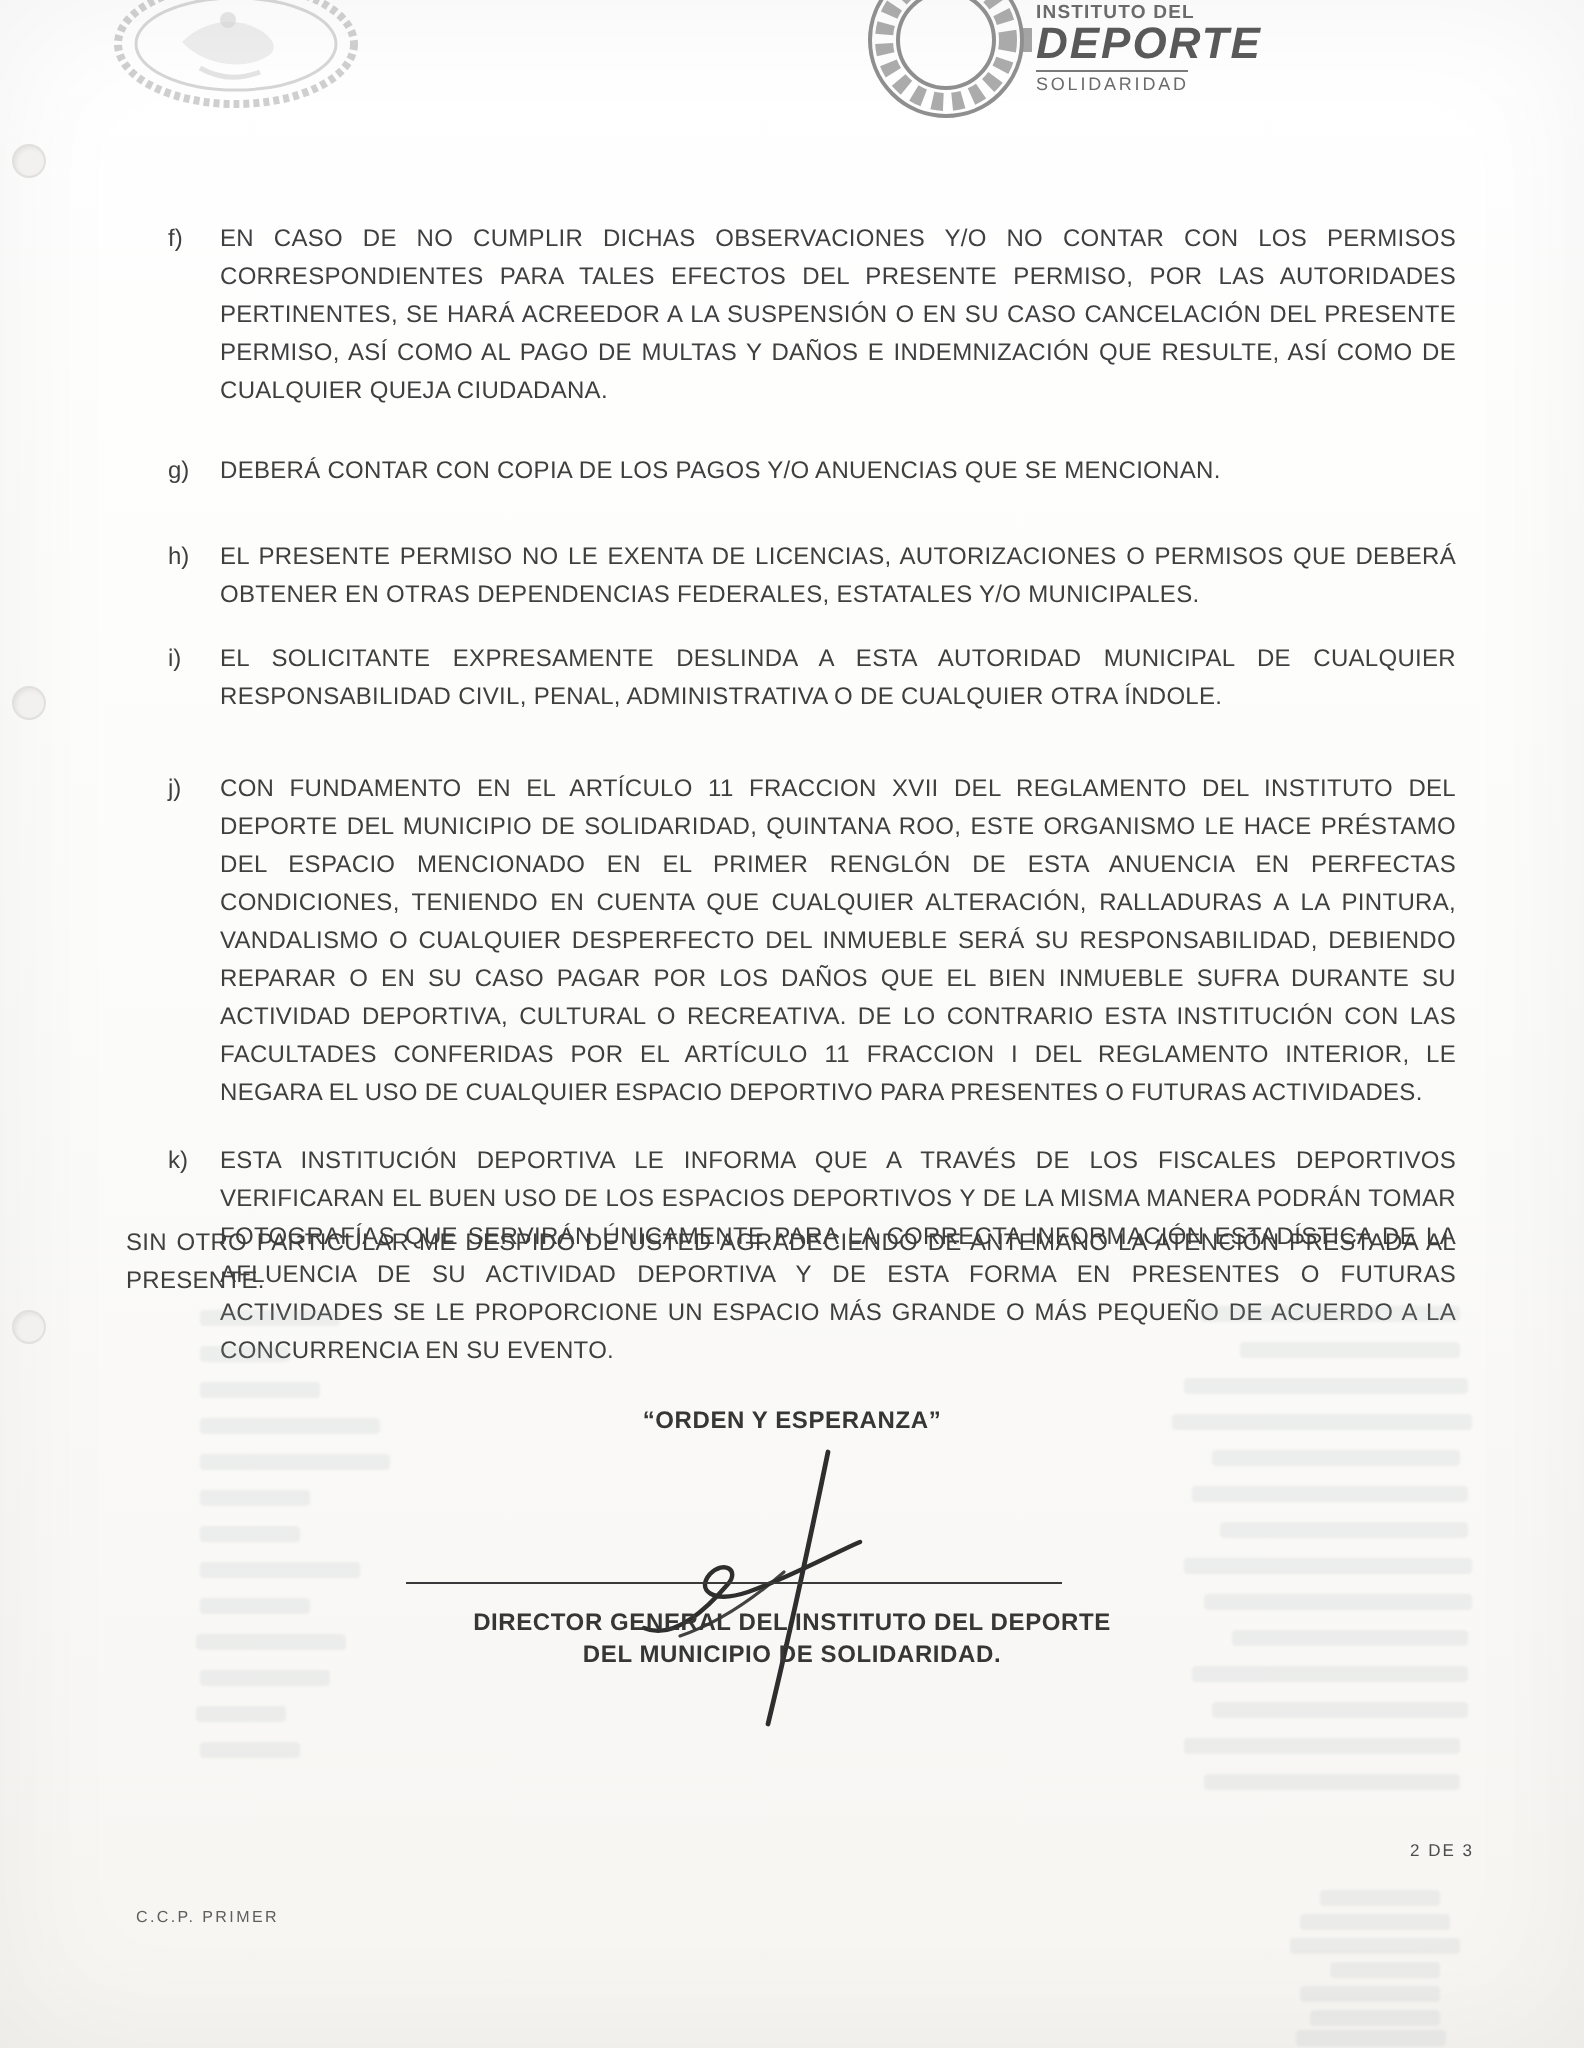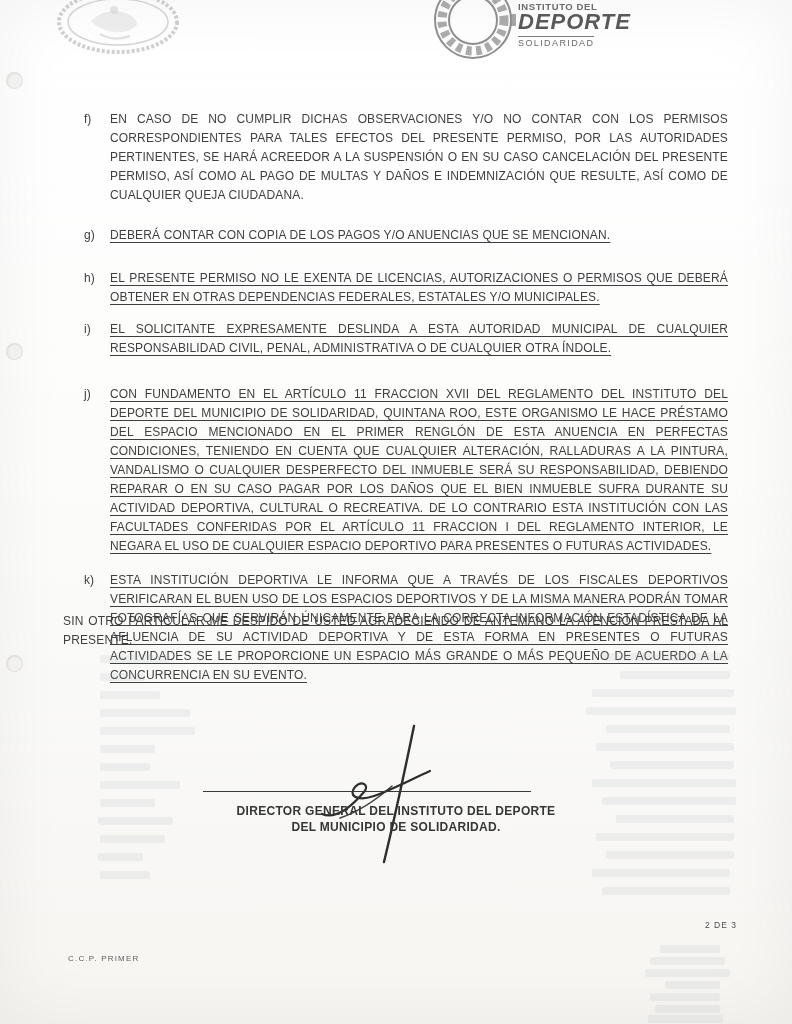--- a/index.html
+++ b/index.html
@@ -19,21 +19,21 @@
   .logo-text { position:absolute; left:90px; top:1px; color:#5e5e5e; }
   .logo-text .l1 { font-size:9.5px; letter-spacing:.6px; font-weight:bold; color:#6b6b6b; }
   .logo-text .l2 { font-size:22px; font-weight:bold; font-style:italic; letter-spacing:1px; color:#595959; line-height:20px; }
   .logo-text .l3 { font-size:9px; letter-spacing:1.4px; color:#6b6b6b; border-top:1.5px solid #7a7a7a; padding-top:1px; margin-top:1px; display:inline-block; }
 
   
   .clauses { position:absolute; top:110px; left:84px; width:644px; }
   .clause { display:flex; }
   .clause .letter { width:26px; flex:0 0 26px; font-size:12px; line-height:19px; }
   .clause p { flex:1; margin:0; font-size:12px; line-height:19px; text-align:justify; letter-spacing:.15px; }
-  .clause.u p { text-decoration:underline; text-decoration-thickness:1px; text-underline-offset:3px; text-decoration-skip-ink:none; }
+  .clause.u p { text-decoration-thickness:1px; text-underline-offset:3px; text-decoration-skip-ink:none; }
   .mb-f { margin-bottom:21px; } .mb-g { margin-bottom:24px; } .mb-h { margin-bottom:13px; }
   .mb-i { margin-bottom:27px; } .mb-j { margin-bottom:15px; } .mb-k { margin-bottom:0; }
 
   .closing { position:absolute; top:612px; left:63px; width:665px; margin:0;
     font-size:12px; line-height:19px; text-align:justify; letter-spacing:.15px; }
 
   
   .att { position:absolute; top:703px; left:0; width:792px; text-align:center;
     font-weight:bold; font-size:12px; line-height:15px; color:#363636; letter-spacing:.3px; }
   .sig-line { position:absolute; top:791px; left:203px; width:328px; height:1.4px; background:#3a3a3a; }
@@ -102,20 +102,21 @@
     </div>
     <div class="clause u mb-k">
       <span class="letter">k)</span>
       <p>ESTA INSTITUCIÓN DEPORTIVA LE INFORMA QUE A TRAVÉS DE LOS FISCALES DEPORTIVOS VERIFICARAN EL BUEN USO DE LOS ESPACIOS DEPORTIVOS Y DE LA MISMA MANERA PODRÁN TOMAR FOTOGRAFÍAS QUE SERVIRÁN ÚNICAMENTE PARA LA CORRECTA INFORMACIÓN ESTADÍSTICA DE LA AFLUENCIA DE SU ACTIVIDAD DEPORTIVA Y DE ESTA FORMA EN PRESENTES O FUTURAS ACTIVIDADES SE LE PROPORCIONE UN ESPACIO MÁS GRANDE O MÁS PEQUEÑO DE ACUERDO A LA CONCURRENCIA EN SU EVENTO.</p>
     </div>
   </div>
 
   <p class="closing">SIN OTRO PARTICULAR ME DESPIDO DE USTED AGRADECIENDO DE ANTEMANO LA ATENCIÓN PRESTADA AL PRESENTE.</p>
 
   <div class="att">
+    <div>“ORDEN Y ESPERANZA”</div>
   </div>
 
   <svg class="scribble" viewBox="0 0 130 145">
     <path d="M96 4 C89 38, 80 82, 66 140" fill="none" stroke="#2e2e2e" stroke-width="2.4" stroke-linecap="round"></path>
     <path d="M4 92 C18 98, 34 84, 46 70 C52 63, 44 58, 37 65 C30 73, 38 80, 56 74 C76 67, 96 56, 112 49" fill="none" stroke="#2e2e2e" stroke-width="2.2" stroke-linecap="round"></path>
     <path d="M22 96 C40 90, 58 78, 74 64" fill="none" stroke="#2e2e2e" stroke-width="1.6" stroke-linecap="round" opacity=".9"></path>
   </svg>
   <div class="sig-line"></div>
 
   <div class="names">

